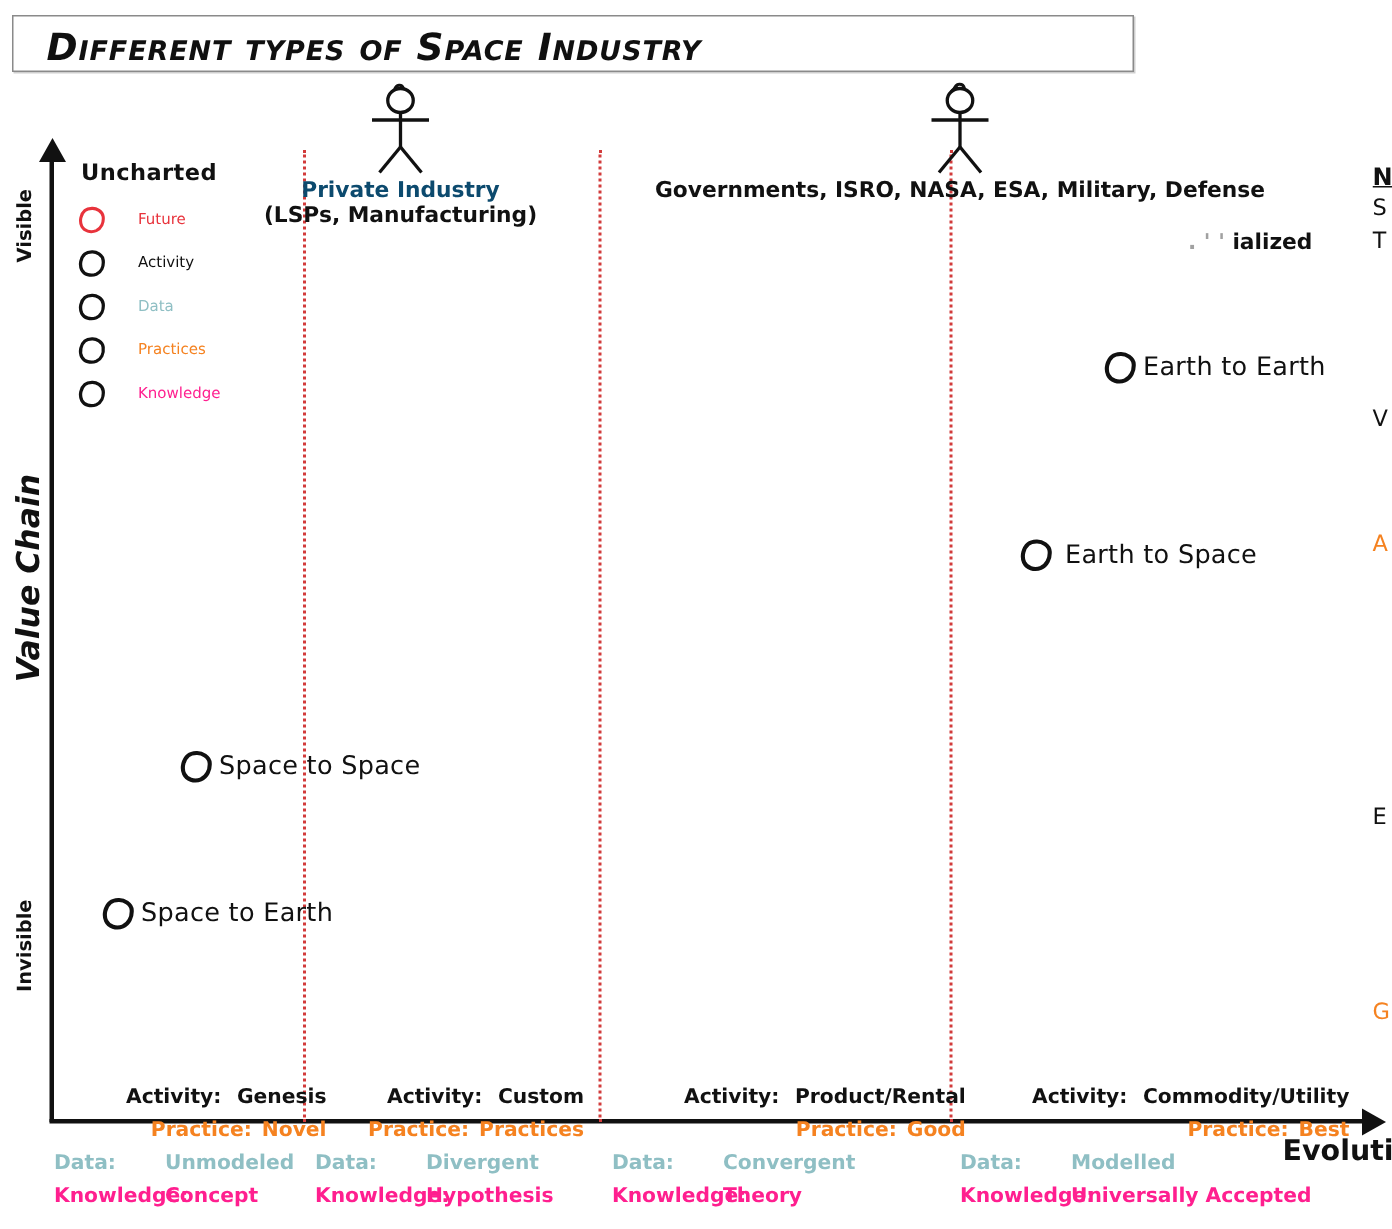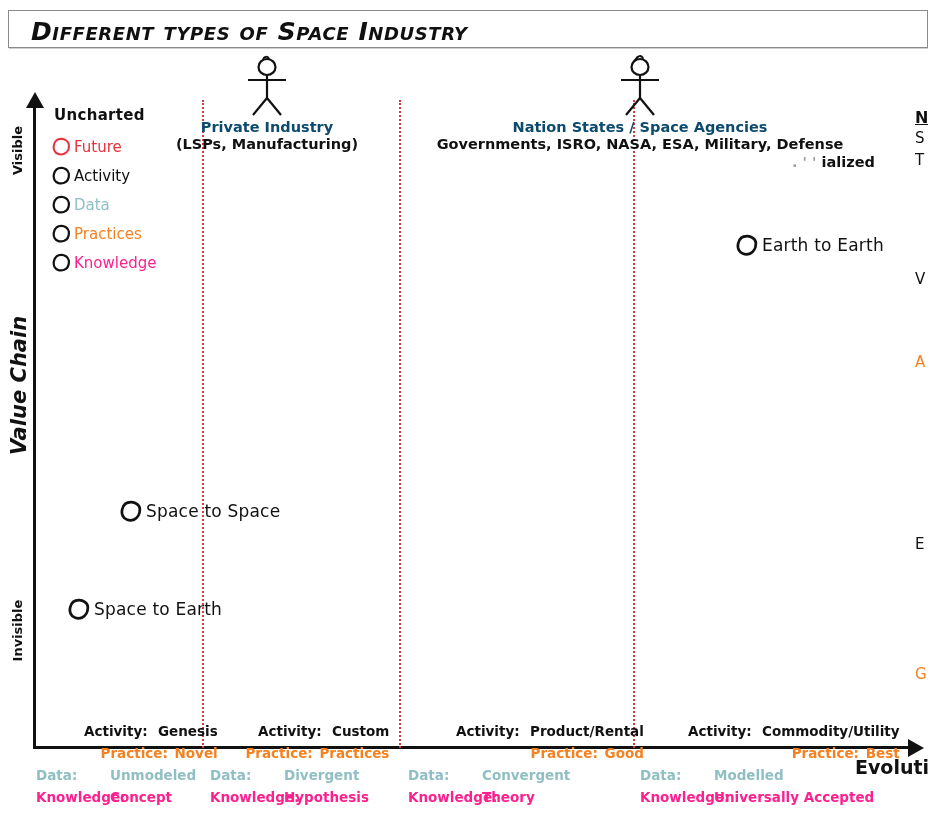--- a/index.html
+++ b/index.html
@@ -6,21 +6,21 @@
   body{
     width:928px;height:819px;position:relative;overflow:hidden;
     font-family:"DejaVu Sans", sans-serif;
     color:#111111;
     -webkit-font-smoothing:antialiased;
   }
   .hand{font-family:"DejaVu Sans", sans-serif;}
 
   
   #title-bar{
-    position:absolute;left:8px;top:10px;width:920px;height:38px;
+    position:absolute;left:8px;top:10px;width:748px;height:38px;
     border:1px solid #8a8a8a;background:#ffffff;box-sizing:border-box;
     box-shadow:1px 1px 0 #cfcfcf;
   }
   #title-text{
     position:absolute;left:22px;top:6px;
     font-size:25px;font-weight:bold;font-style:italic;
     letter-spacing:.6px;color:#101010;white-space:nowrap;
     font-variant:small-caps;
   }
 
@@ -49,21 +49,21 @@
 
   
   .divider{position:absolute;top:52px;width:0;height:648px;
     border-left:2px dotted #d23b3b;}
 
   
   #legend{position:absolute;left:52px;top:58px;width:150px;}
   #legend-title{font-size:15px;font-weight:bold;color:#111;margin:0 0 8px 2px;
     white-space:nowrap;letter-spacing:.3px;}
   .legend-row{display:flex;align-items:center;height:29px;}
-  .legend-row .lg-text{font-size:15px;white-space:nowrap;margin-left:3px;}
+  .legend-row .lg-text{font-size:10px;white-space:nowrap;margin-left:21px;}
 
   
   .hexmark{width:19px;height:19px;flex:0 0 19px;display:block;}
 
   
   .anchor{position:absolute;text-align:center;white-space:nowrap;}
   .anchor .a-name{font-size:14.5px;font-weight:bold;color:#0c4a6e;line-height:17px;}
   .anchor .a-sub{font-size:14.5px;font-weight:bold;color:#111;line-height:17px;}
   .figure{display:block;margin:0 auto 1px auto;}
 
@@ -172,38 +172,43 @@
   <div class="anchor" style="left:425px;top:6px;width:430px;">
     <svg class="figure" width="56" height="64" viewBox="0 0 56 64">
       <ellipse cx="28" cy="13" rx="8.5" ry="8" fill="none" stroke="#111" stroke-width="2.2"></ellipse>
       <path d="M24 6 C25 1 30 1 31 5" fill="none" stroke="#111" stroke-width="2"></path>
       <path d="M22 7 L26 3" stroke="#111" stroke-width="1.8"></path>
       <line x1="28" y1="21" x2="28" y2="44" stroke="#111" stroke-width="2.2"></line>
       <line x1="9" y1="26" x2="47" y2="26" stroke="#111" stroke-width="2.2"></line>
       <line x1="28" y1="44" x2="14" y2="61" stroke="#111" stroke-width="2.2"></line>
       <line x1="28" y1="44" x2="42" y2="61" stroke="#111" stroke-width="2.2"></line>
     </svg>
-    <div class="a-name hand">Nation States / Space Agencies</div>
     <div class="a-sub hand">Governments, ISRO, NASA, ESA, Military, Defense</div>
   </div>
 
   <div id="ghost-text" class="hand">
     <span class="ghost-dot">.</span>
     <span class="ghost-dot">'</span>
     <span class="ghost-dot">'</span>
     <span>ialized</span>
   </div>
 
   <div class="component" style="left:736px;top:186px;">
     <svg class="hexmark" viewBox="0 0 24 24">
       <path d="M12 2.2 C16 2.0 21.4 5.0 21.6 9.6 C21.9 14.8 19.4 19.6 15.2 21.4 C10.2 23.4 4.8 21.3 3.0 17.4 C0.9 12.9 2.6 6.8 6.0 4.0 C7.6 2.7 9.8 2.3 12 2.2 Z" fill="#ffffff" stroke="#111111" stroke-width="3" stroke-linejoin="round"></path>
     </svg>
     <span class="c-label hand">Earth to Earth</span>
   </div>
 
+  <div class="component" style="left:680px;top:311px;">
+    <svg class="hexmark" viewBox="0 0 24 24">
+      <path d="M12 2.2 C16 2.0 21.4 5.0 21.6 9.6 C21.9 14.8 19.4 19.6 15.2 21.4 C10.2 23.4 4.8 21.3 3.0 17.4 C0.9 12.9 2.6 6.8 6.0 4.0 C7.6 2.7 9.8 2.3 12 2.2 Z" fill="#ffffff" stroke="#111111" stroke-width="3" stroke-linejoin="round"></path>
+    </svg>
+    <span class="c-label hand" style="margin-left:8px">Earth to Space</span>
+  </div>
 
   <div class="component" style="left:120px;top:452px;">
     <svg class="hexmark" viewBox="0 0 24 24">
       <path d="M12 2.2 C16 2.0 21.4 5.0 21.6 9.6 C21.9 14.8 19.4 19.6 15.2 21.4 C10.2 23.4 4.8 21.3 3.0 17.4 C0.9 12.9 2.6 6.8 6.0 4.0 C7.6 2.7 9.8 2.3 12 2.2 Z" fill="#ffffff" stroke="#111111" stroke-width="3" stroke-linejoin="round"></path>
     </svg>
     <span class="c-label hand">Space to Space</span>
   </div>
 
   <div class="component" style="left:68px;top:550px;">
     <svg class="hexmark" viewBox="0 0 24 24">

